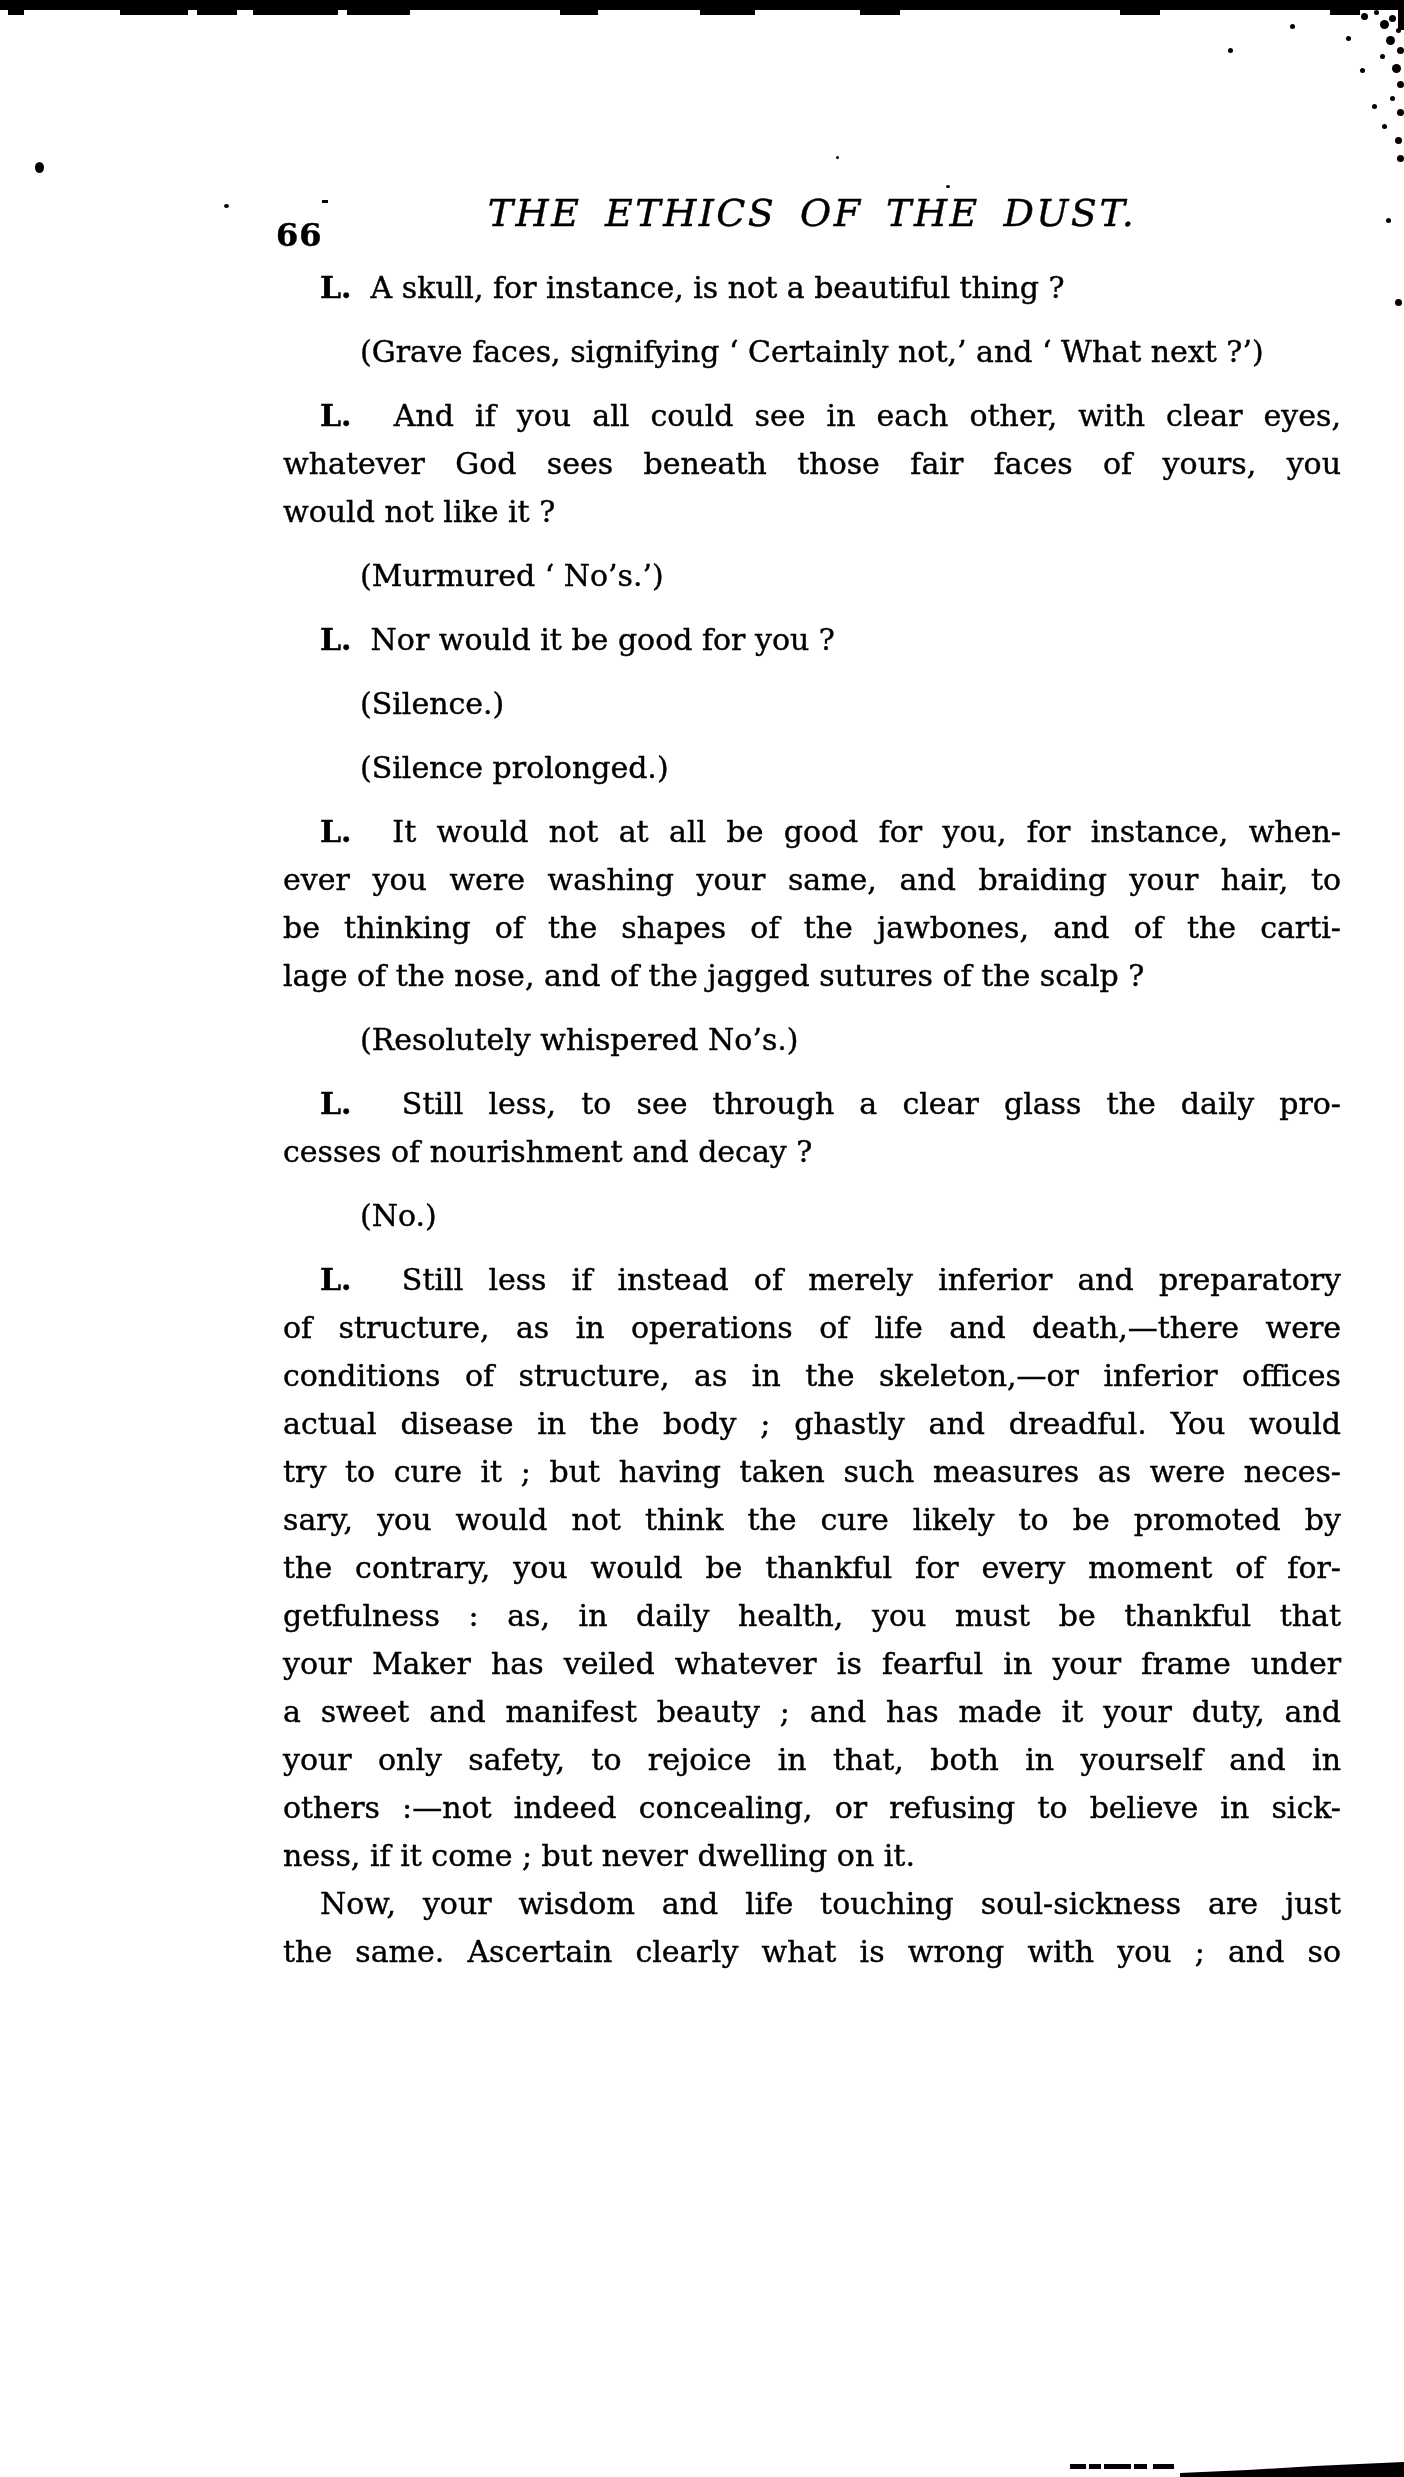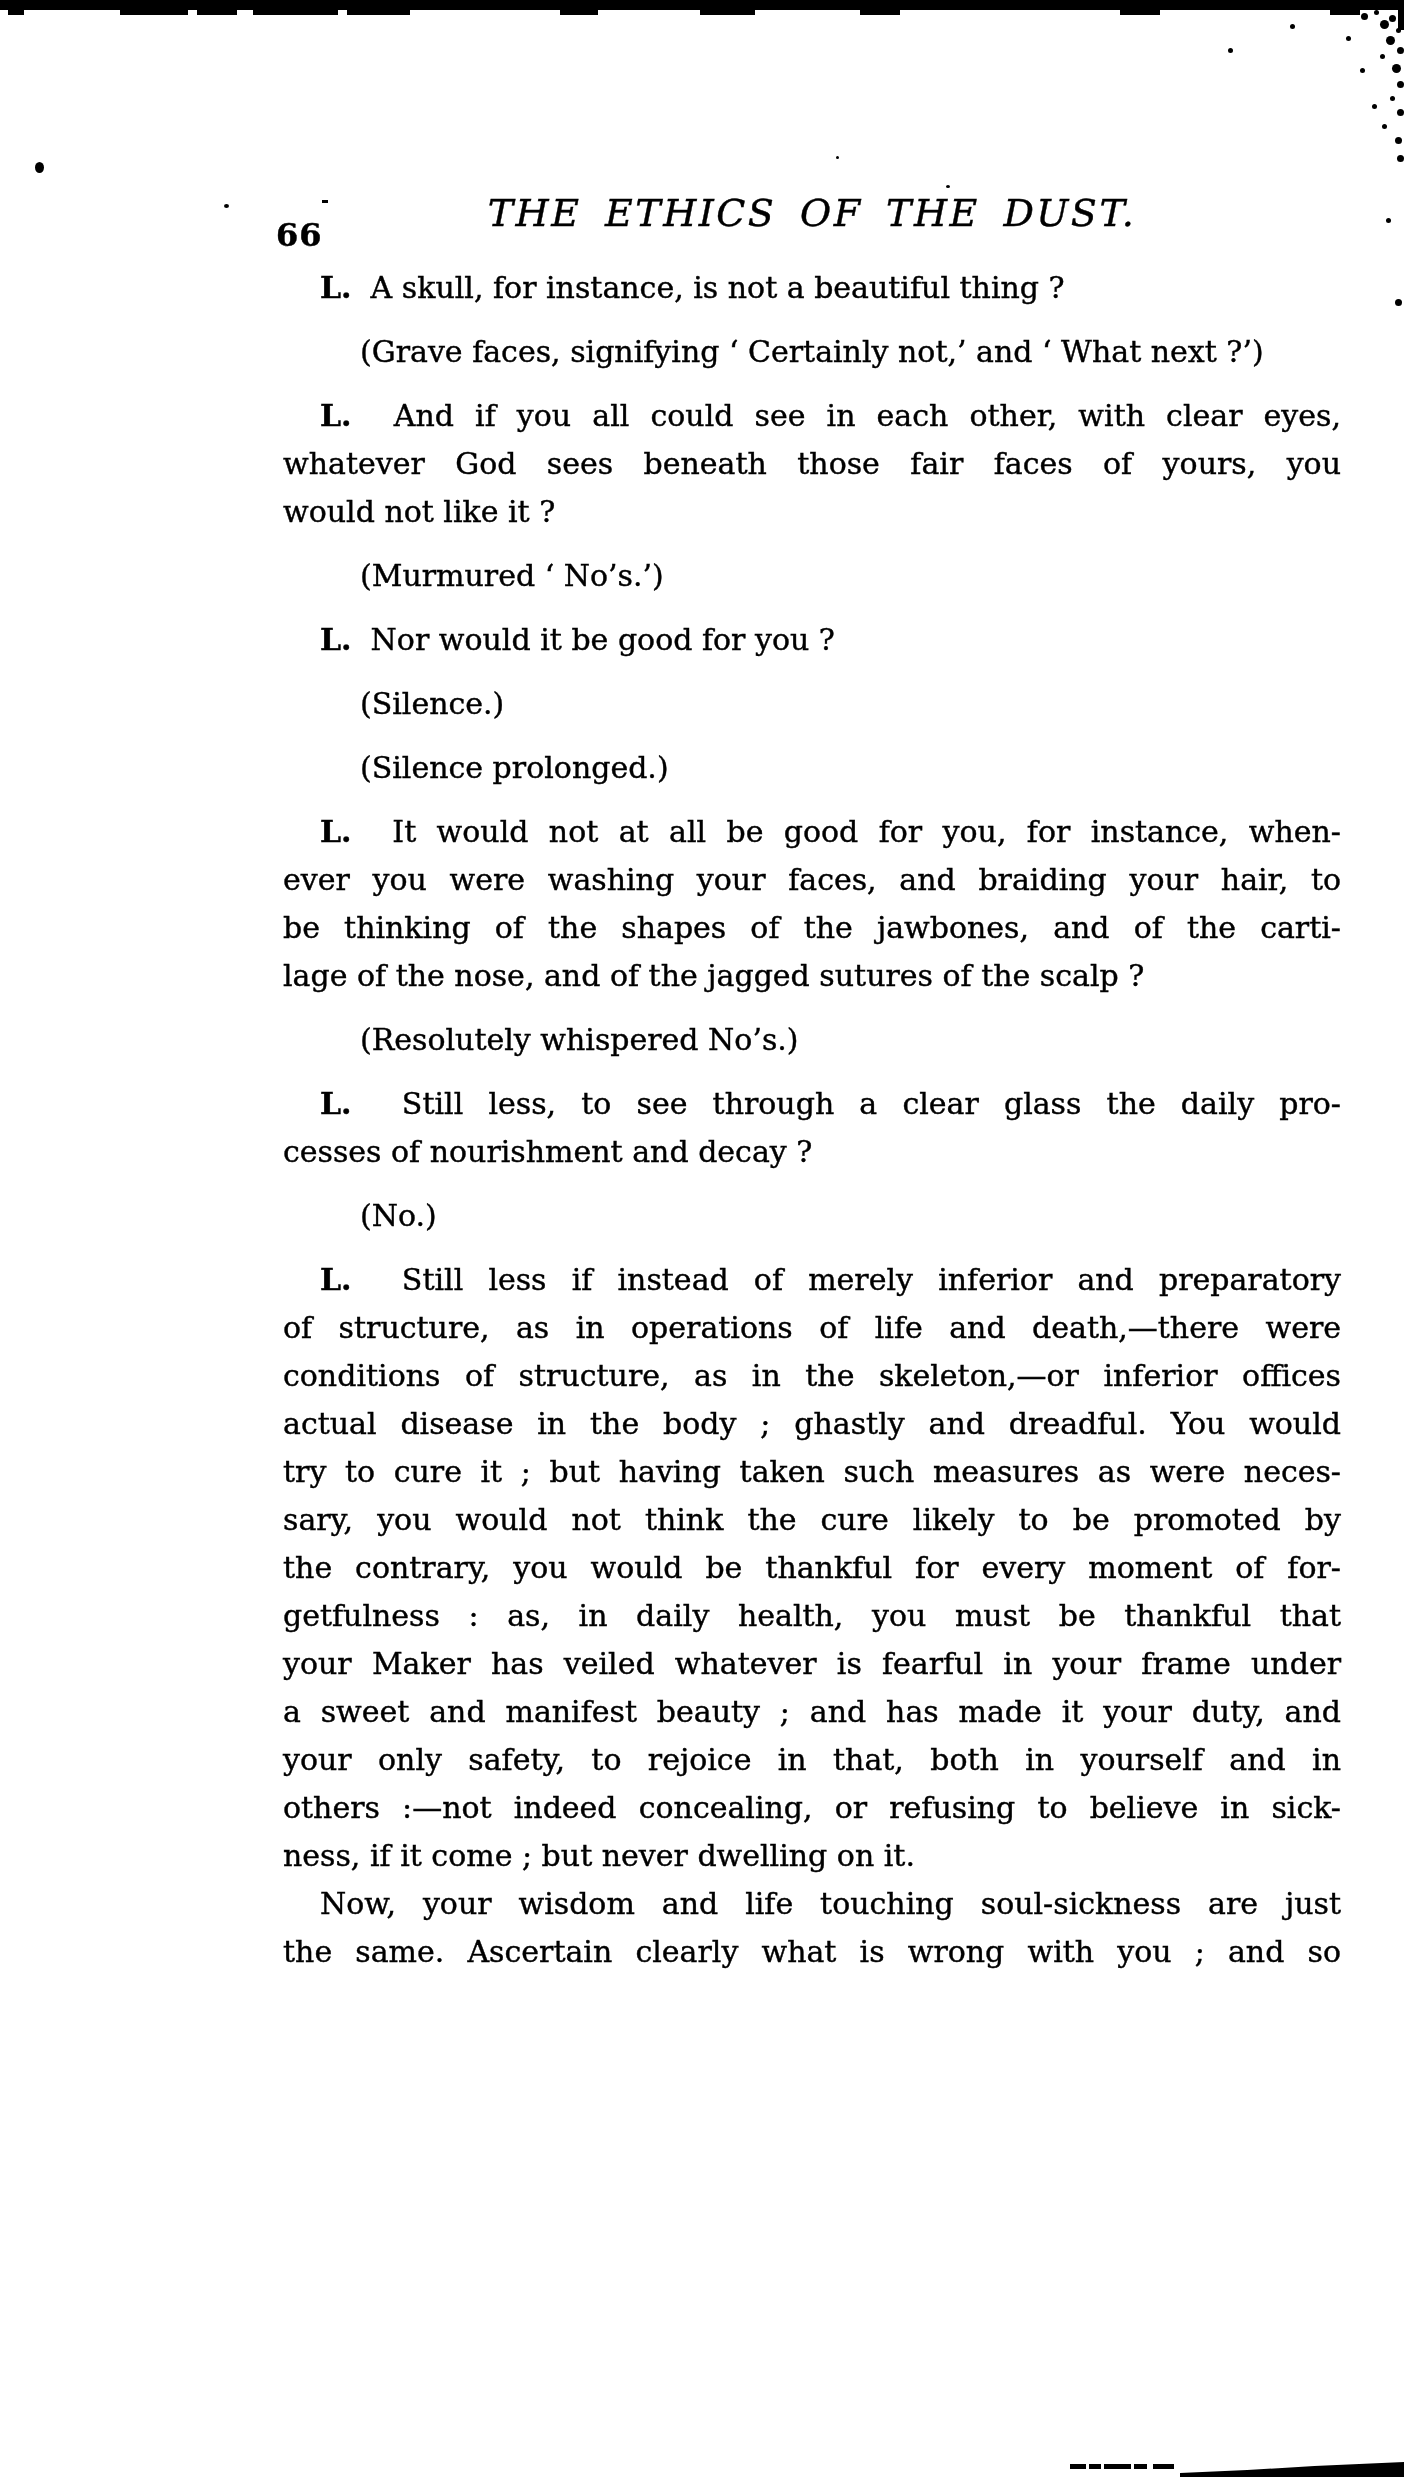--- a/index.html
+++ b/index.html
@@ -107,21 +107,21 @@
       <div class="line indent"><span class="speaker">L.</span>&nbsp; Nor would it be good for you ?</div>
     </div>
     <div class="block stage">
       <div class="line">(Silence.)</div>
     </div>
     <div class="block stage">
       <div class="line">(Silence prolonged.)</div>
     </div>
     <div class="block dialogue">
       <div class="line fill indent"><span class="speaker">L.</span>&nbsp; It would not at all be good for you, for instance, when-</div>
-      <div class="line fill">ever you were washing your faces, and braiding your hair, to</div>
+      <div class="line fill">ever you were washing your same, and braiding your hair, to</div>
       <div class="line fill">be thinking of the shapes of the jawbones, and of the carti-</div>
       <div class="line">lage of the nose, and of the jagged sutures of the scalp ?</div>
     </div>
     <div class="block stage">
       <div class="line">(Resolutely whispered No’s.)</div>
     </div>
     <div class="block dialogue">
       <div class="line fill indent"><span class="speaker">L.</span>&nbsp; Still less, to see through a clear glass the daily pro-</div>
       <div class="line">cesses of nourishment and decay ?</div>
     </div>

